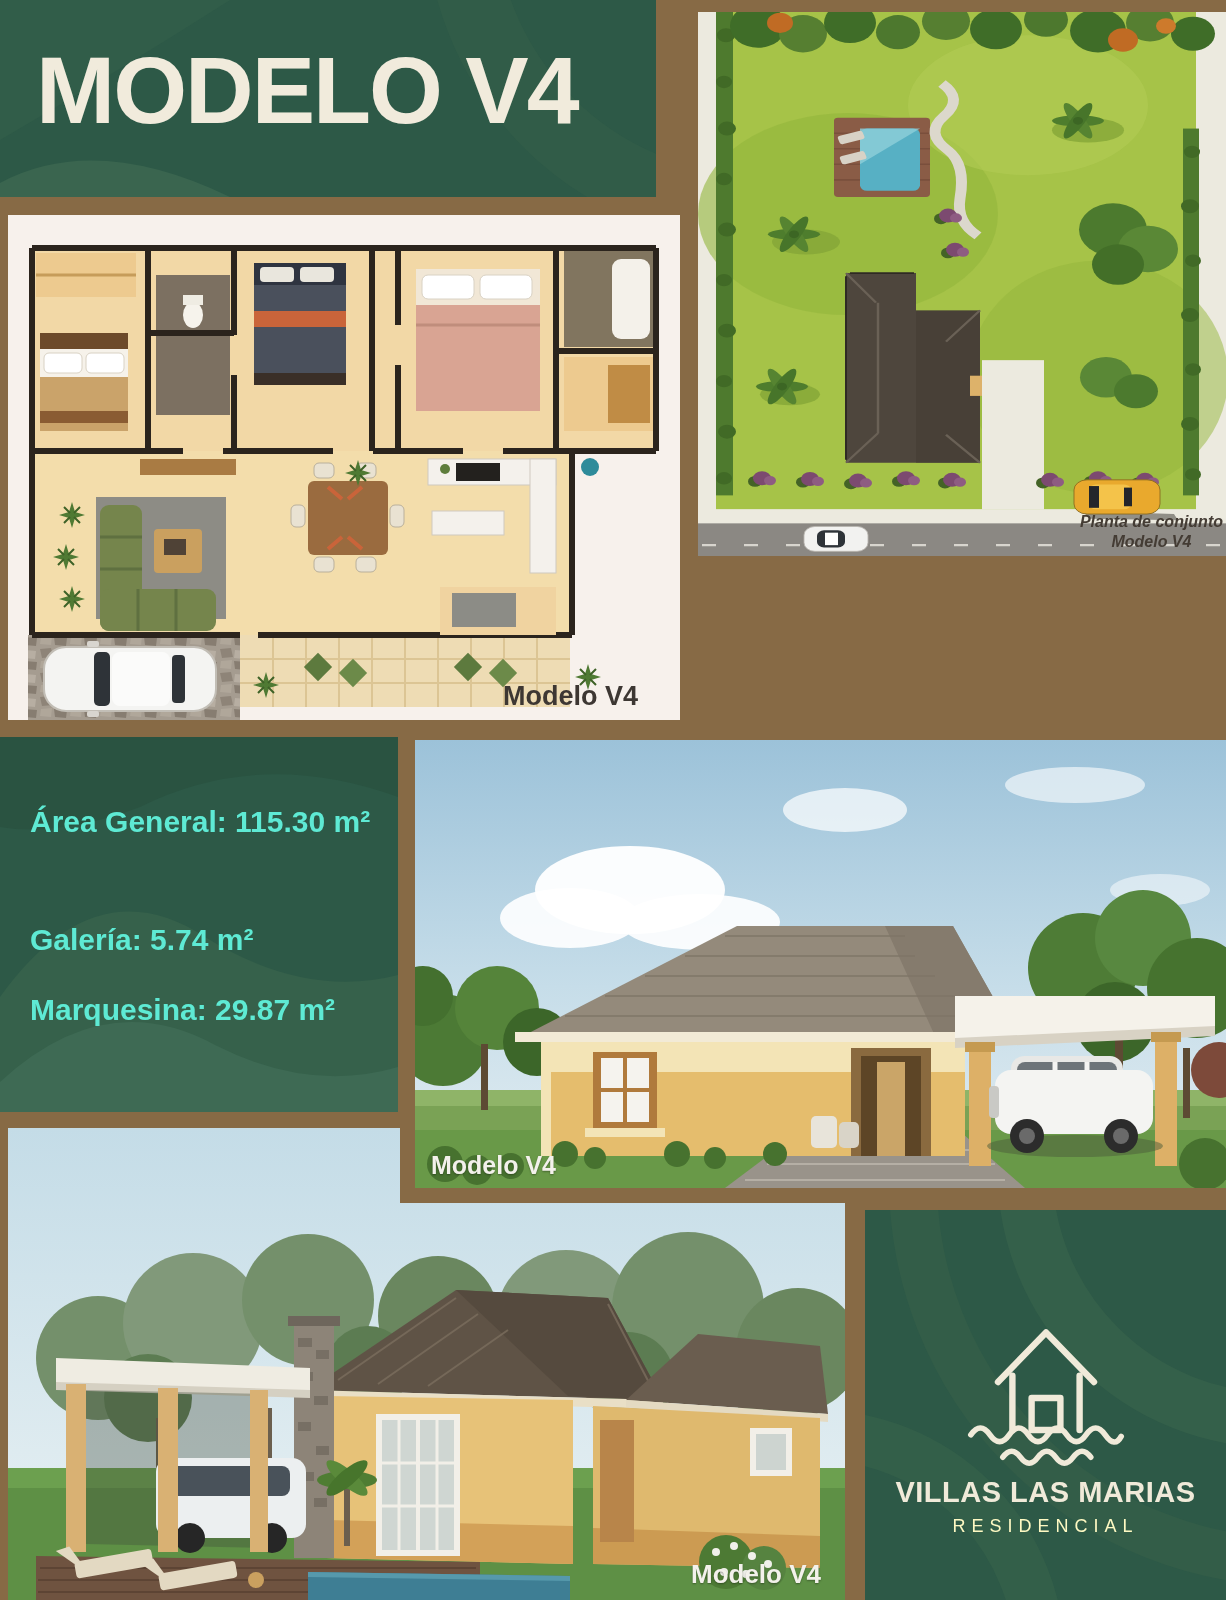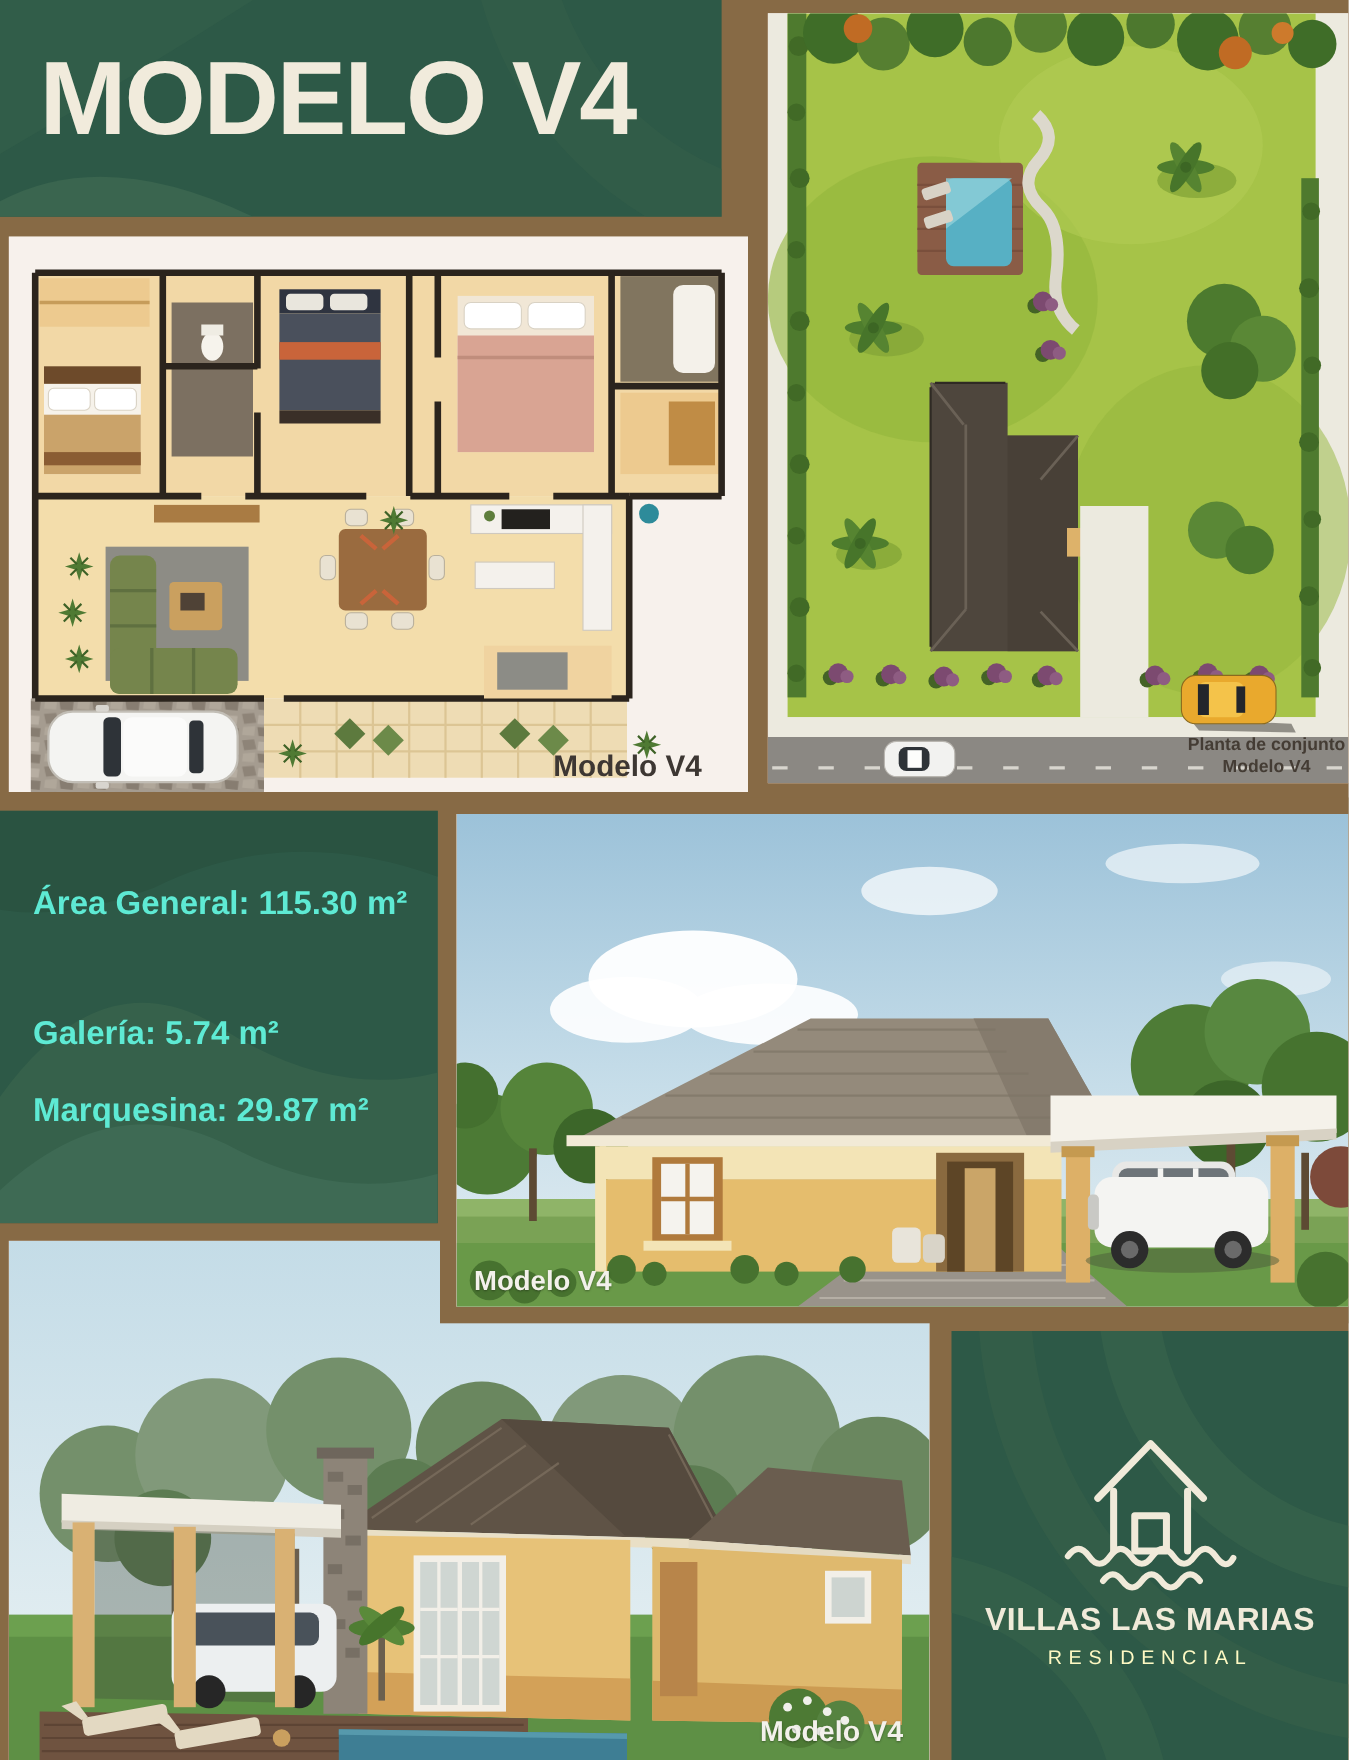--- a/index.html
+++ b/index.html
@@ -18,21 +18,21 @@
   .title-text {
     position:absolute; left:36px; top:36px; width:600px;
     font-size:95px; font-weight:bold; letter-spacing:-2px;
     color:#f1ebdc; white-space:nowrap;
   }
 
   
   .imgframe { overflow:hidden; background:#f7f1ec; }
   .imgframe svg.scene { display:block; width:100%; height:100%; }
   .floor-plan  { left:8px;   top:215px;  width:672px; height:505px; }
-  .site-plan   { left:698px; top:12px;   width:528px; height:700px; }
+  .site-plan   { left:698px; top:12px;   width:528px; height:544px;font-style:italic; }
   .render-front{ left:415px; top:740px;  width:811px; height:448px; box-shadow:0 0 0 15px #876a45; z-index:2; }
   .render-back { left:8px;   top:1128px; width:837px; height:472px; z-index:1; }
 
   .caption { position:absolute; font-weight:bold; white-space:nowrap; }
   .caption-dark  { color:#3d3733; }
   .caption-light { color:#f3f1eb; text-shadow:0 1px 2px rgba(0,0,0,.35); }
   .floor-caption { right:42px; bottom:8px; font-size:27px; }
   .site-caption  { right:3px; bottom:4px; font-size:16px; line-height:20px; text-align:center; color:#443c34; font-weight:bold; }
   .front-caption { left:16px; bottom:8px; font-size:25px; }
   .back-caption  { right:24px; bottom:10px; font-size:26px; }
@@ -40,21 +40,21 @@
   
   .specs-panel { left:0; top:737px; width:398px; height:375px; }
   .spec-line {
     position:absolute; left:30px; font-size:30px; font-weight:bold;
     color:#5eead4; white-space:nowrap;
   }
   .spec-1 { top:68px; } .spec-2 { top:162px;margin-top:24px; } .spec-3 { top:256px; }
 
   
   .logo-panel { left:865px; top:1210px; width:361px; height:390px; z-index:3; }
-  .logo-stack { position:absolute; left:0; top:72px; width:100%; text-align:center; }
+  .logo-stack { position:absolute; left:0; top:92px; width:100%; text-align:center; }
   .logo-icon { width:206px; height:168px; }
   .brand-name {
     margin-top:2px; font-size:29px; font-weight:bold; letter-spacing:.5px;
     color:#f0ead9; white-space:nowrap;
   }
   .brand-tagline {
     margin-top:7px; font-size:18px; letter-spacing:6px; color:#fef9c3;
     white-space:nowrap;
   }
 </style>

